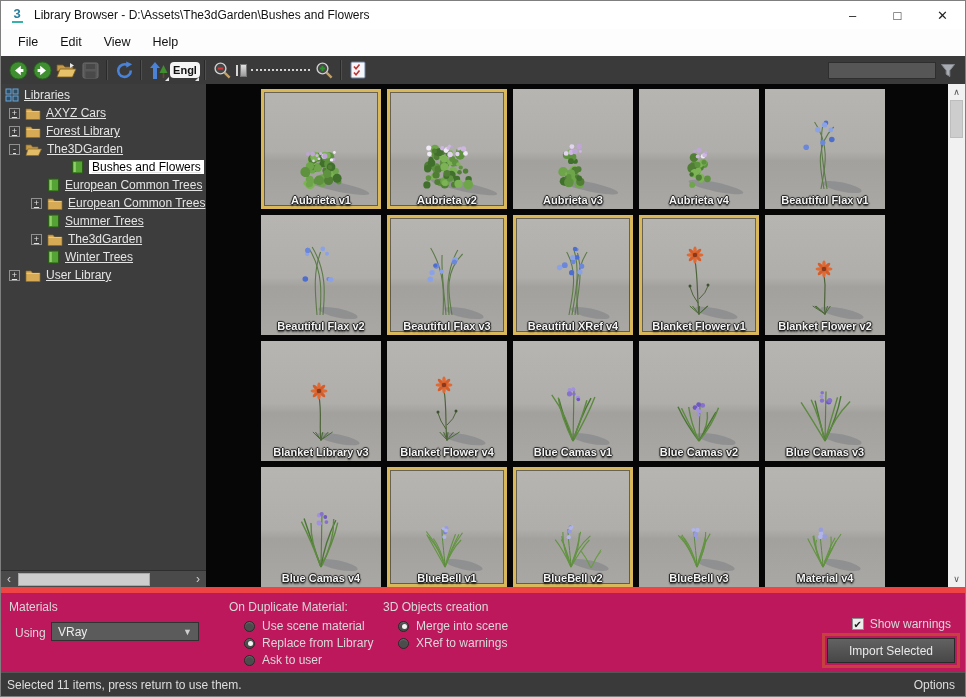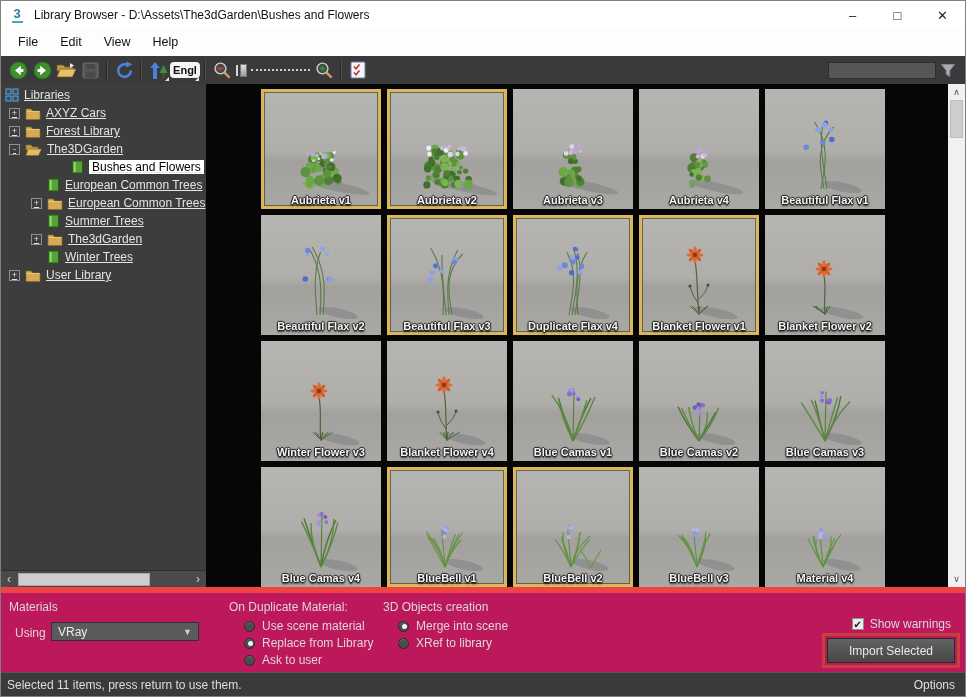--- a/index.html
+++ b/index.html
@@ -555,21 +555,21 @@
               <circle cx="58.6" cy="57.7" r="2.6" fill="#4d6ecc"></circle>
               <circle cx="64.2" cy="42.4" r="2.3" fill="#4d6ecc"></circle>
               <circle cx="67.0" cy="57.1" r="2.6" fill="#8ba3e6"></circle>
               <circle cx="60.1" cy="46.7" r="2.5" fill="#6b87da"></circle>
               <circle cx="68.6" cy="51.2" r="2.6" fill="#6b87da"></circle>
               <circle cx="46.6" cy="52.5" r="2.8" fill="#8ba3e6"></circle>
               <circle cx="63.8" cy="34.6" r="1.8" fill="#6b87da"></circle>
               <circle cx="62.0" cy="34.0" r="2.2" fill="#4d6ecc"></circle>
               <circle cx="51.8" cy="50.2" r="2.9" fill="#6b87da"></circle>
               <circle cx="59.7" cy="42.6" r="2.5" fill="#8ba3e6"></circle>
-            </svg><span class="tlabel">Duplicate Flax v4</span></div>
+            </svg><span class="tlabel">Beautiful XRef v4</span></div>
           <div class="tile selected"><svg width="120" height="120" viewBox="0 0 120 120">
               <ellipse cx="77" cy="98" rx="22" ry="4.5" fill="rgba(68,74,90,0.22)" transform="rotate(12 77 98)"></ellipse>
               <path d="M60 99 q -3.2 -4 -6.5 -8" stroke="#4c6b38" stroke-width="1" fill="none"></path>
               <path d="M60 99 q 4.1 -4 8.3 -8" stroke="#4c6b38" stroke-width="1" fill="none"></path>
               <path d="M60 99 q -4.6 -4 -9.2 -8" stroke="#4c6b38" stroke-width="1" fill="none"></path>
               <path d="M60 99 q 0.3 -4 0.6 -8" stroke="#4c6b38" stroke-width="1" fill="none"></path>
               <path d="M60 99 q 4.5 -4 9.1 -8" stroke="#4c6b38" stroke-width="1" fill="none"></path>
               <path d="M60 100 C 58 82, 59 64, 56 45" stroke="#4d6339" stroke-width="1.2" fill="none"></path>
               <path d="M59 88 q -6 -8 -8 -16" stroke="#4d6339" stroke-width="1" fill="none"></path>
               <circle cx="51" cy="71" r="1.5" fill="#3d5230"></circle>
@@ -619,21 +619,21 @@
                 <ellipse cx="4.4" cy="0" rx="4" ry="1.7" fill="#e06a32" transform="rotate(0)"></ellipse>
                 <ellipse cx="4.4" cy="0" rx="4" ry="1.7" fill="#d85c28" transform="rotate(45)"></ellipse>
                 <ellipse cx="4.4" cy="0" rx="4" ry="1.7" fill="#e06a32" transform="rotate(90)"></ellipse>
                 <ellipse cx="4.4" cy="0" rx="4" ry="1.7" fill="#d85c28" transform="rotate(135)"></ellipse>
                 <ellipse cx="4.4" cy="0" rx="4" ry="1.7" fill="#e06a32" transform="rotate(180)"></ellipse>
                 <ellipse cx="4.4" cy="0" rx="4" ry="1.7" fill="#d85c28" transform="rotate(225)"></ellipse>
                 <ellipse cx="4.4" cy="0" rx="4" ry="1.7" fill="#e06a32" transform="rotate(270)"></ellipse>
                 <ellipse cx="4.4" cy="0" rx="4" ry="1.7" fill="#d85c28" transform="rotate(315)"></ellipse>
                 <circle r="2.3" fill="#8a3a1c"></circle>
               </g>
-            </svg><span class="tlabel">Winter Flower v3</span></div>
+            </svg><span class="tlabel">Blanket Library v3</span></div>
           <div class="tile"><svg width="120" height="120" viewBox="0 0 120 120">
               <ellipse cx="77" cy="98" rx="22" ry="4.5" fill="rgba(68,74,90,0.22)" transform="rotate(12 77 98)"></ellipse>
               <path d="M60 99 q -3.7 -4 -7.3 -8" stroke="#4c6b38" stroke-width="1" fill="none"></path>
               <path d="M60 99 q 6.3 -4 12.6 -8" stroke="#4c6b38" stroke-width="1" fill="none"></path>
               <path d="M60 99 q 3.3 -4 6.5 -8" stroke="#4c6b38" stroke-width="1" fill="none"></path>
               <path d="M60 99 q -1.7 -4 -3.4 -8" stroke="#4c6b38" stroke-width="1" fill="none"></path>
               <path d="M60 99 q 0.5 -4 1.0 -8" stroke="#4c6b38" stroke-width="1" fill="none"></path>
               <path d="M60 100 C 58 82, 60 68, 57 49" stroke="#4d6339" stroke-width="1.2" fill="none"></path>
               <path d="M59 88 q -6 -8 -8 -16" stroke="#4d6339" stroke-width="1" fill="none"></path>
               <circle cx="51" cy="71" r="1.5" fill="#3d5230"></circle>
@@ -820,21 +820,21 @@
         </div>
       </div>
     <span class="sec-title obj-title">3D Objects creation</span>
     <div class="optcol objcol" id="obj-options">
         <div class="optrow">
           <span class="radio on"></span>
           <span class="olbl">Merge into scene</span>
         </div>
         <div class="optrow">
           <span class="radio"></span>
-          <span class="olbl">XRef to library</span>
+          <span class="olbl">XRef to warnings</span>
         </div>
       </div>
     <div class="warnrow">
       <span class="cbx" id="warn-cbx">✔</span>
       <span>Show warnings</span>
     </div>
     <div class="imp-wrap">
       <button class="imp-btn">Import Selected</button>
     </div>
   </div>

